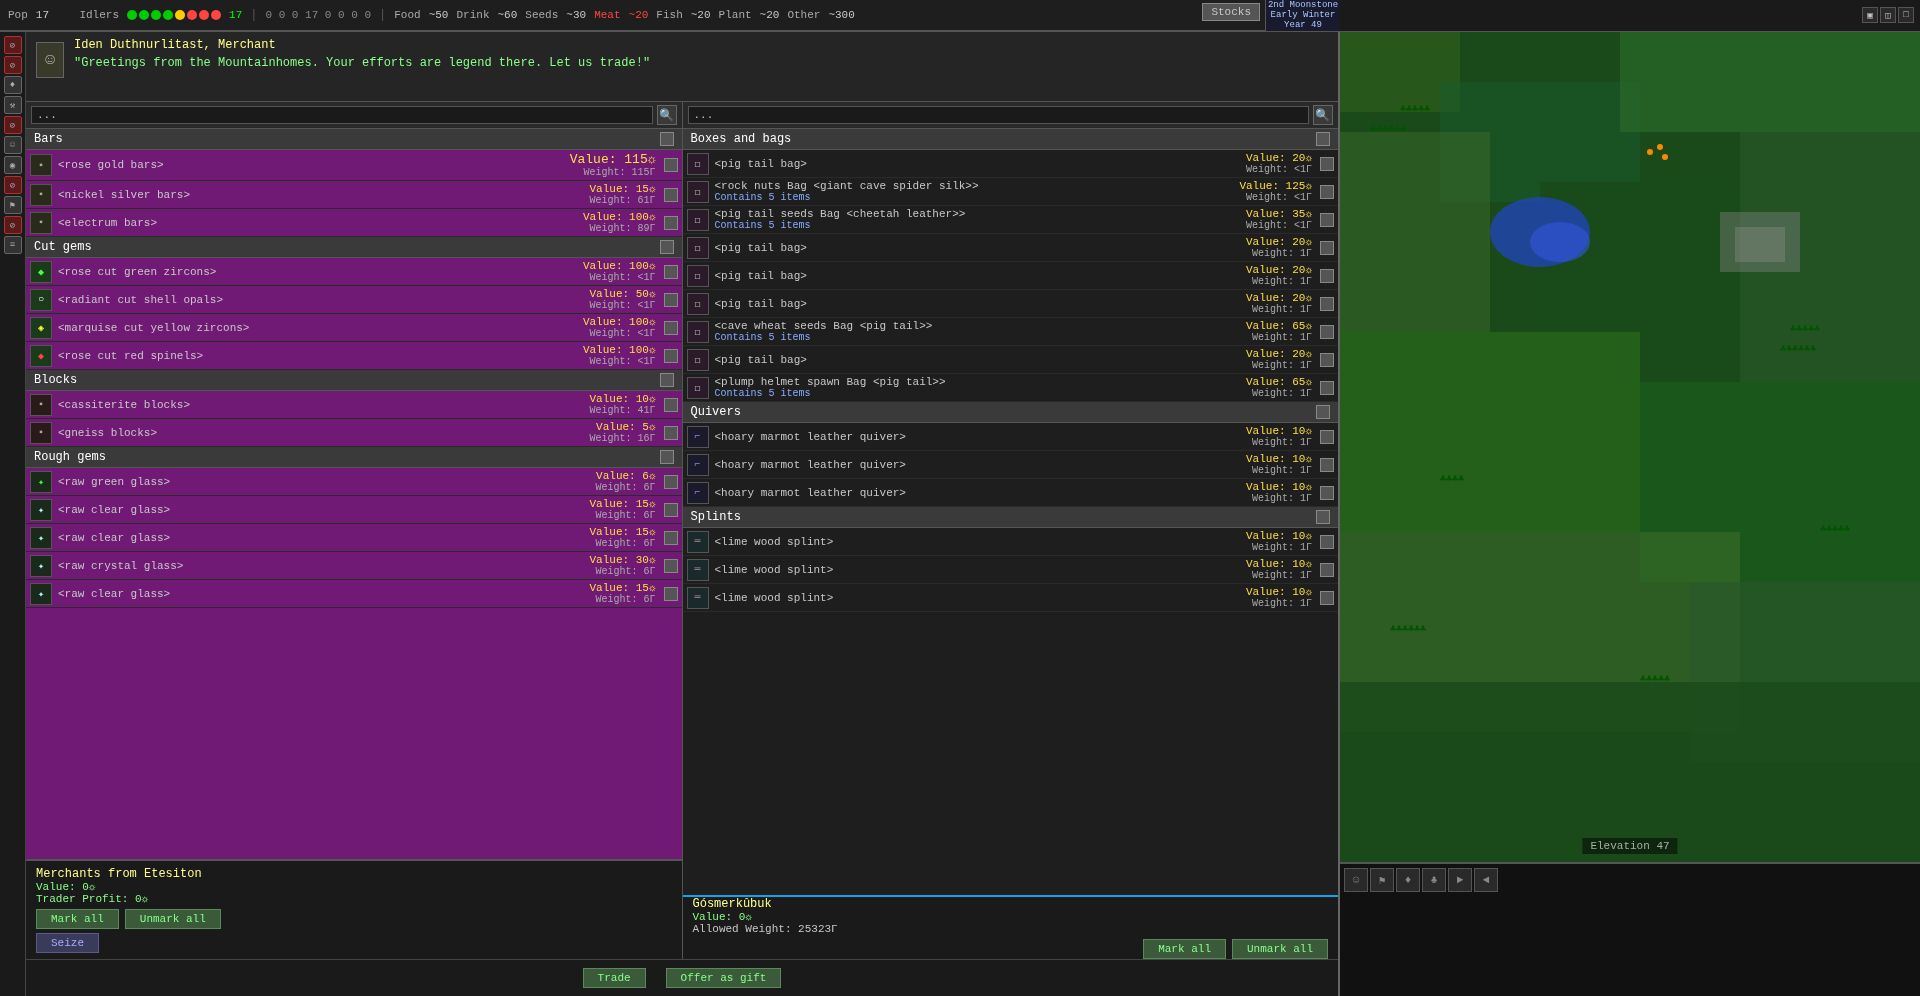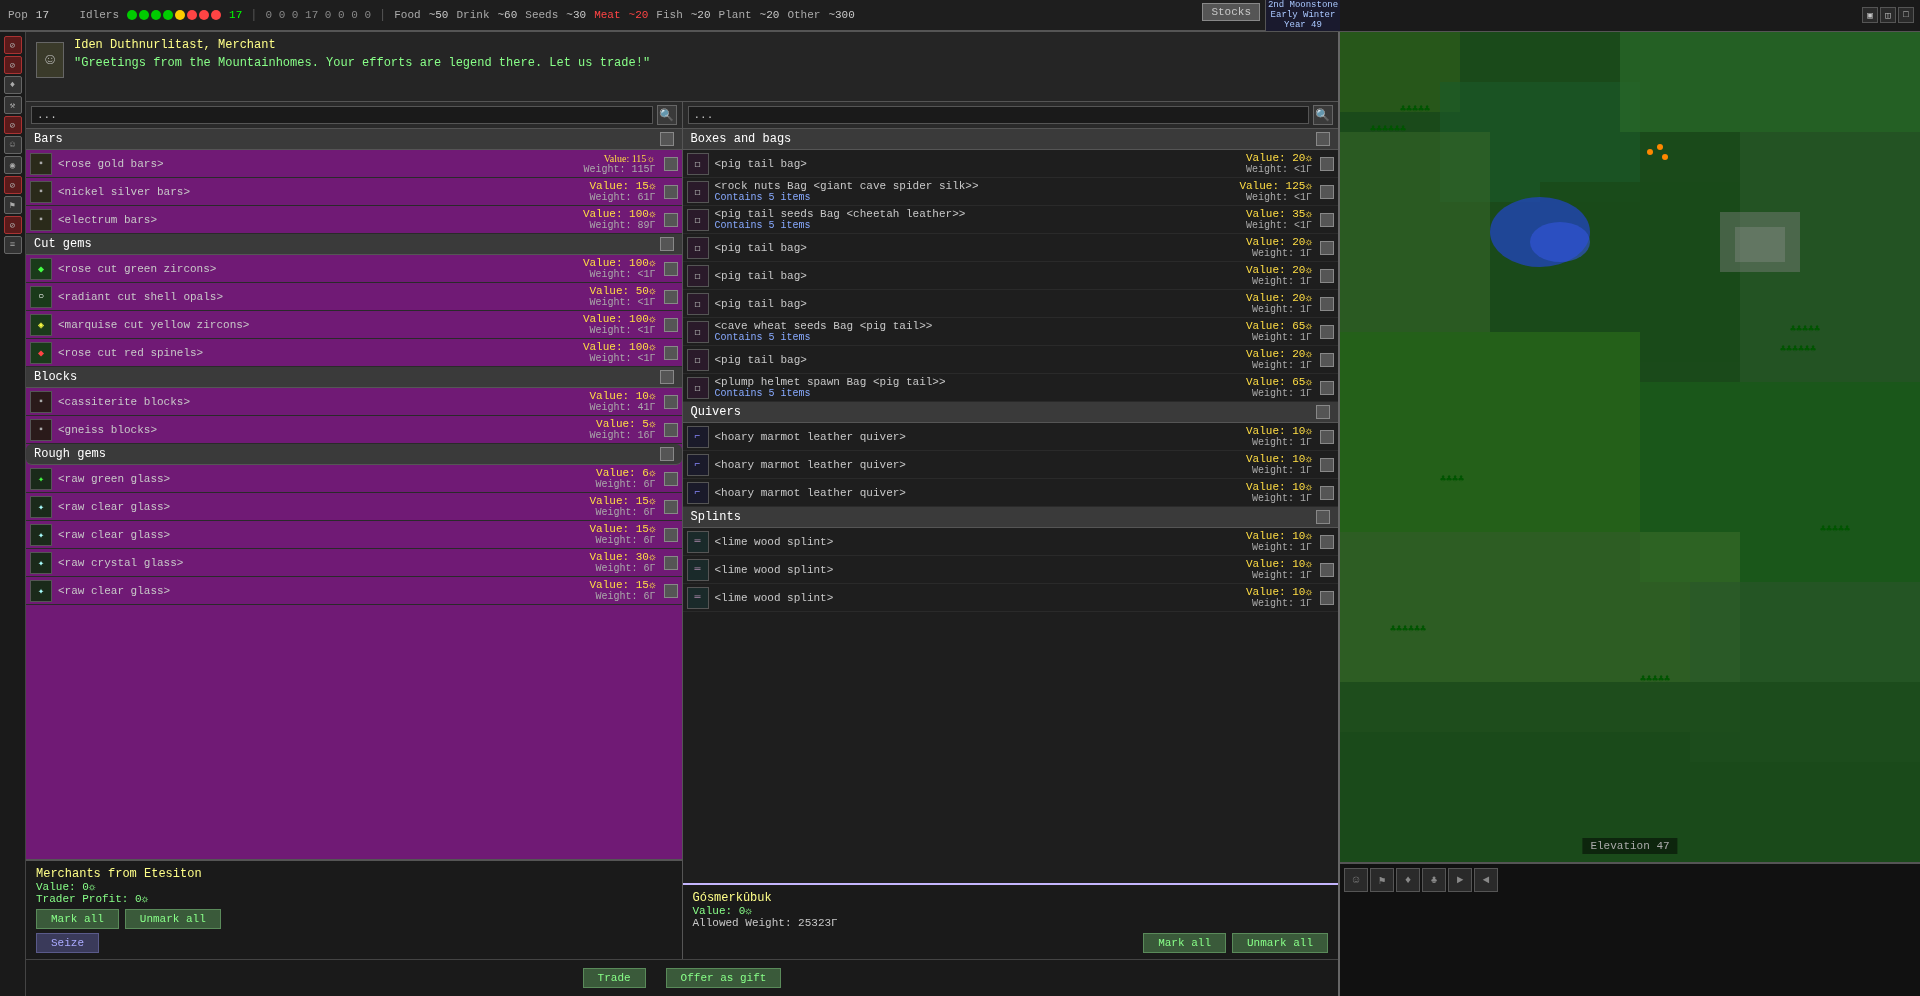--- a/index.html
+++ b/index.html
@@ -230,21 +230,21 @@
         <div style="flex:1;overflow-y:auto;background:#701a75;">
 
           <div style="background:#3a3a3a;color:#fff;padding:3px 8px;font-size:12px;display:flex;align-items:center;justify-content:space-between;border-bottom:1px solid #555;">
             <span>Bars</span>
             <div style="width:14px;height:14px;background:#555;border:1px solid #888;cursor:pointer;"></div>
           </div>
           <div class="item-row">
             <div class="item-icon bar">▪</div>
             <div class="item-name">&lt;rose gold bars&gt;</div>
             <div class="item-value-col">
-              <div style="color:#ffdd44;font-size:10px;font-family:Liberation Serif, serif;">Value: 115☼</div>
+              <div style="color:#ffdd44;font-size:13px;">Value: 115☼</div>
               <div style="color:#aaa;font-size:10px;">Weight: 115Γ</div>
             </div>
             <div class="item-checkbox"></div>
           </div>
           <div class="item-row">
             <div class="item-icon bar">▪</div>
             <div class="item-name">&lt;nickel silver bars&gt;</div>
             <div class="item-value-col">
               <div style="color:#ffdd44;font-size:11px;">Value: 15☼</div>
               <div style="color:#aaa;font-size:10px;">Weight: 61Γ</div>
@@ -318,21 +318,21 @@
           <div class="item-row">
             <div class="item-icon block">▪</div>
             <div class="item-name">&lt;gneiss blocks&gt;</div>
             <div class="item-value-col">
               <div style="color:#ffdd44;font-size:11px;">Value: 5☼</div>
               <div style="color:#aaa;font-size:10px;">Weight: 16Γ</div>
             </div>
             <div class="item-checkbox"></div>
           </div>
 
-          <div style="background:#3a3a3a;color:#fff;padding:3px 8px;font-size:12px;display:flex;align-items:center;justify-content:space-between;border-bottom:1px solid #555;border-radius:6px;">
+          <div style="background:#3a3a3a;color:#fff;padding:3px 8px;font-size:12px;display:flex;align-items:center;justify-content:space-between;border-bottom:1px solid #555;">
             <span>Rough gems</span>
             <div style="width:14px;height:14px;background:#555;border:1px solid #888;cursor:pointer;"></div>
           </div>
           <div class="item-row">
             <div class="item-icon rough" style="color:#44ff44;">✦</div>
             <div class="item-name">&lt;raw green glass&gt;</div>
             <div class="item-value-col">
               <div style="color:#ffdd44;font-size:11px;">Value: 6☼</div>
               <div style="color:#aaa;font-size:10px;">Weight: 6Γ</div>
             </div>
@@ -572,21 +572,21 @@
             <div class="item-name">&lt;lime wood splint&gt;</div>
             <div class="item-value-col">
               <div style="color:#ffdd44;font-size:11px;">Value: 10☼</div>
               <div style="color:#aaa;font-size:10px;">Weight: 1Γ</div>
             </div>
             <div class="item-checkbox"></div>
           </div>
 
         </div>
 
-        <div style="background:#1a1a1a;border-top:2px solid #c4b5fd;padding:6px 10px;">
+        <div style="background:#1a1a1a;border-top:2px solid #0ea5e9;padding:0 10px;">
           <div style="color:#ffff88;font-size:12px;">Gósmerkûbuk</div>
           <div style="color:#88ff88;font-size:11px;">Value: 0☼</div>
           <div style="color:#c8c8c8;font-size:11px;">Allowed Weight: 25323Γ</div>
           <div style="display:flex; gap:6px; margin-top:4px; justify-content:flex-end;">
             <button class="action-btn">Mark all</button>
             <button class="action-btn">Unmark all</button>
           </div>
         </div>
       </div>
     </div>

